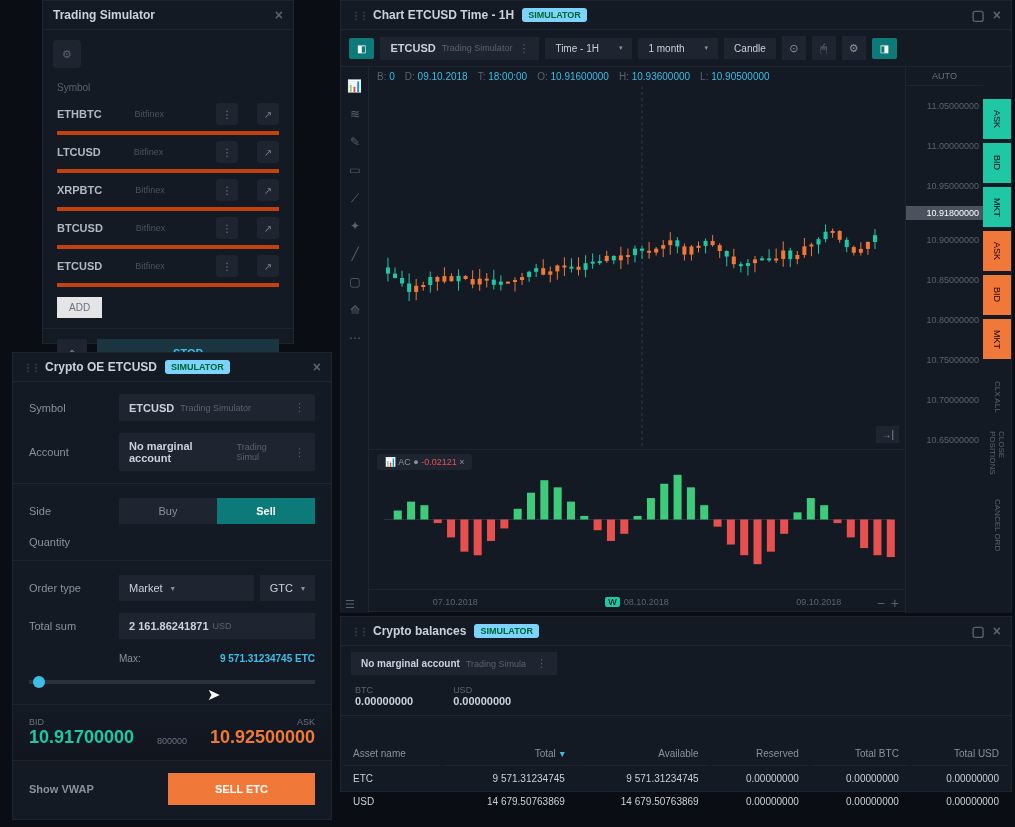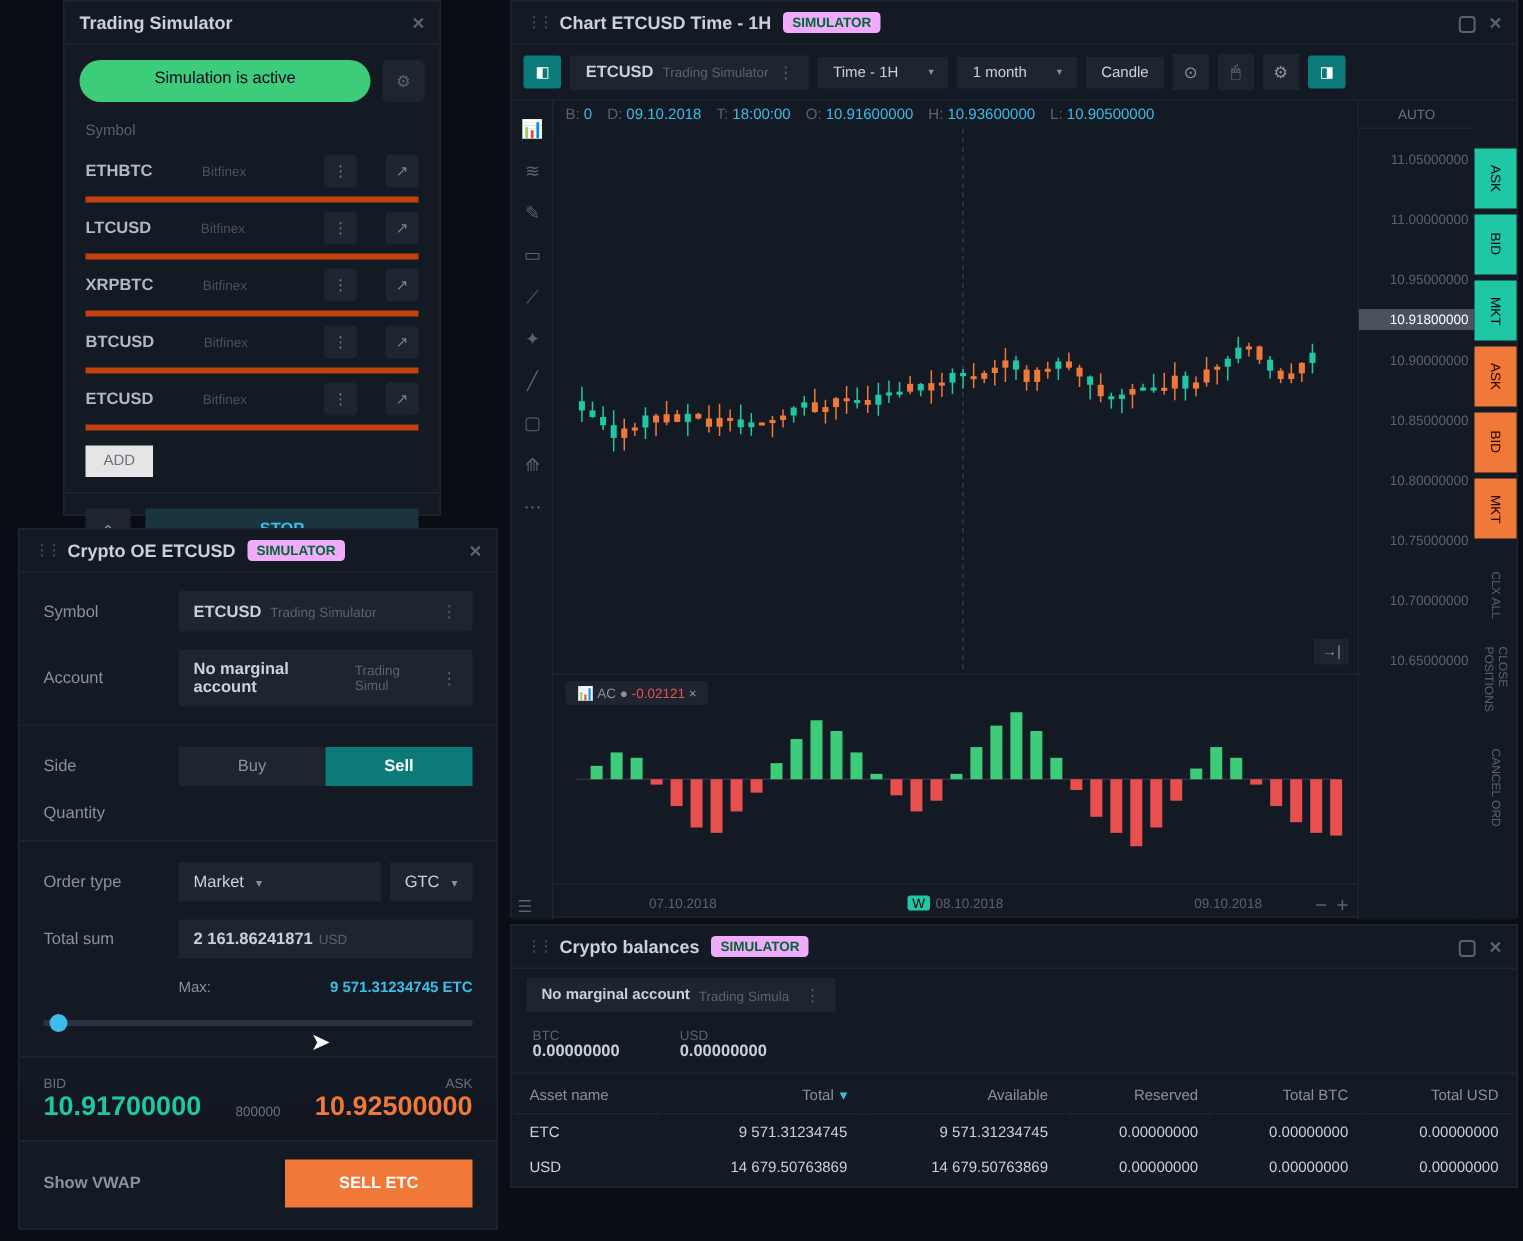--- a/index.html
+++ b/index.html
@@ -24,21 +24,21 @@
 .sym-ex { color: #4a525e; font-size: 9px; padding-left: 14px; }
 .sym-row .spacer { flex: 1; }
 .sym-icon { width: 22px; height: 22px; background: #1e2530; display: flex; align-items: center; justify-content: center; color: #7a8290; cursor: pointer; border-radius: 3px; font-size: 10px; }
 .add-btn { background: #e5e5e5; color: #6a7280; padding: 5px 12px; margin: 10px 0; display: inline-block; font-size: 10px; cursor: pointer; }
 .sim-footer { display: flex; gap: 10px; padding: 10px 14px; border-top: 1px solid #1e2530; }
 .collapse-btn { width: 30px; height: 30px; background: #1e2530; display: flex; align-items: center; justify-content: center; cursor: pointer; }
 .stop-btn { flex: 1; background: #1a3540; color: #3dbde8; font-weight: bold; padding: 8px; text-align: center; cursor: pointer; font-size: 11px; }
 
 
 #oe-panel { left: 12px; top: 352px; width: 320px; height: 468px; }
-.badge-sim { background: #f0abfc; color: #063; font-size: 9px; font-weight: bold; padding: 2px 6px; border-radius: 3px; }
+.badge-sim { background: #7dd3fc; color: #063; font-size: 9px; font-weight: bold; padding: 2px 6px; border-radius: 3px; }
 .oe-body { padding: 12px 16px; }
 .oe-row { display: flex; align-items: center; margin-bottom: 12px; gap: 10px; }
 .oe-lbl { width: 80px; color: #8a9199; font-size: 11px; }
 .oe-val { flex: 1; background: #1e2530; padding: 7px 10px; display: flex; align-items: center; gap: 6px; border-radius: 2px; }
 .oe-val .main { color: #c9d1db; font-weight: bold; }
 .oe-val .sub { color: #5a6270; font-size: 9px; }
 .oe-val .dots { margin-left: auto; color: #5a6270; cursor: pointer; }
 .oe-divider { border-top: 1px solid #1e2530; margin: 8px -16px 14px; }
 .side-btns { display: flex; flex: 1; }
 .side-btn { flex: 1; padding: 7px; text-align: center; background: #1e2530; color: #8a9199; cursor: pointer; font-size: 11px; }
@@ -55,21 +55,21 @@
 .slider-track { position: relative; height: 4px; background: #2a3240; margin: 8px 0; }
 .slider-thumb { position: absolute; left: 4px; top: -4px; width: 12px; height: 12px; border-radius: 50%; background: #3dbde8; cursor: pointer; }
 .bid-ask-row { display: flex; align-items: flex-end; padding: 12px 16px; border-top: 1px solid #1e2530; background: linear-gradient(180deg,#141a24 0%, #10151e 100%); }
 .ba-block { flex: 1; }
 .ba-lbl { font-size: 9px; color: #6a7280; }
 .ba-bid { font-size: 18px; font-weight: bold; color: #1fc7a5; }
 .ba-ask { font-size: 18px; font-weight: bold; color: #f07838; text-align: right; }
 .ba-spread { font-size: 9px; color: #6a7280; padding: 0 6px 2px; }
 .oe-footer { display: flex; align-items: center; padding: 12px 16px; border-top: 1px solid #1e2530; }
 .vwap-lbl { color: #8a9199; font-weight: bold; font-size: 11px; }
-.sell-btn { margin-left: auto; background: #f07838; color: #fff; font-weight: bold; padding: 10px 36px; cursor: pointer; font-size: 11px; text-align: center; }
+.sell-btn { margin-left: auto; background: #f07838; color: #fff; font-weight: bold; padding: 10px 47px; cursor: pointer; font-size: 11px; text-align: center; }
 
 
 #chart-panel { left: 340px; top: 0; width: 672px; height: 612px; }
 .chart-toolbar { display: flex; align-items: center; padding: 6px 8px; gap: 6px; border-bottom: 1px solid #1e2530; }
 .tb-btn { background: #1e2530; padding: 5px 8px; color: #8a9199; cursor: pointer; border-radius: 2px; font-size: 10px; display: flex; align-items: center; }
 .tb-btn.blue { background: #0d7a7a; color: #fff; }
 .tb-sym { display: flex; align-items: center; gap: 6px; background: #1e2530; padding: 5px 10px; }
 .tb-sym .s { color: #c9d1db; font-weight: bold; }
 .tb-sym .ts { color: #5a6270; font-size: 9px; }
 .tb-select { background: #1e2530; padding: 5px 10px; display: flex; align-items: center; gap: 20px; color: #c9d1db; cursor: pointer; font-size: 10px; }
@@ -103,21 +103,21 @@
 
 
 #bal-panel { left: 340px; top: 616px; width: 672px; height: 176px; }
 .bal-acct-row { display: flex; align-items: center; padding: 6px 10px; gap: 6px; }
 .bal-acct { background: #1e2530; padding: 5px 10px; display: flex; align-items: center; gap: 6px; }
 .bal-acct .m { color: #c9d1db; font-weight: bold; font-size: 10px; }
 .bal-acct .s { color: #5a6270; font-size: 9px; }
 .bal-summary { display: flex; gap: 40px; padding: 4px 14px 8px; border-bottom: 1px solid #1e2530; }
 .bal-sum-item .l { font-size: 9px; color: #5a6270; }
 .bal-sum-item .v { font-size: 11px; color: #c9d1db; font-weight: bold; }
-.bal-table { width: 100%; }
+.bal-table { width: 100%; margin-top: 24px; }
 .bal-table th { text-align: right; padding: 6px 10px; font-size: 10px; color: #8a9199; font-weight: normal; border-bottom: 1px solid #1e2530; }
 .bal-table th:first-child { text-align: left; }
 .bal-table td { text-align: right; padding: 5px 10px; font-size: 10px; color: #c9d1db; }
 .bal-table td:first-child { text-align: left; }
 .filter-icon { color: #3dbde8; margin-left: 4px; }
 
 .cursor { position: absolute; left: 207px; top: 685px; font-size: 16px; color: #fff; pointer-events: none; z-index: 100; }
 
 
 .candles-svg, .ind-svg { position: absolute; inset: 0; width: 100%; height: 100%; }
@@ -130,21 +130,20 @@
 <body>
 
 <div id="sim-panel" class="panel">
   <div class="panel-header">
     <span class="title">
         <span>Trading Simulator</span>
       </span>
     <span class="close-x">×</span>
   </div>
   <div class="sim-active-row">
-    <div class="sim-active-btn">Simulation is active</div>
     <div class="sim-gear">⚙</div>
   </div>
   <div class="sym-section">
     <div class="sym-label">Symbol</div>
     <div id="sym-list">
         <div class="sym-row">
       <span class="sym-name">ETHBTC</span>
       <span class="sym-ex">Bitfinex</span>
       <span class="spacer"></span>
       <span class="sym-icon">⋮</span>

